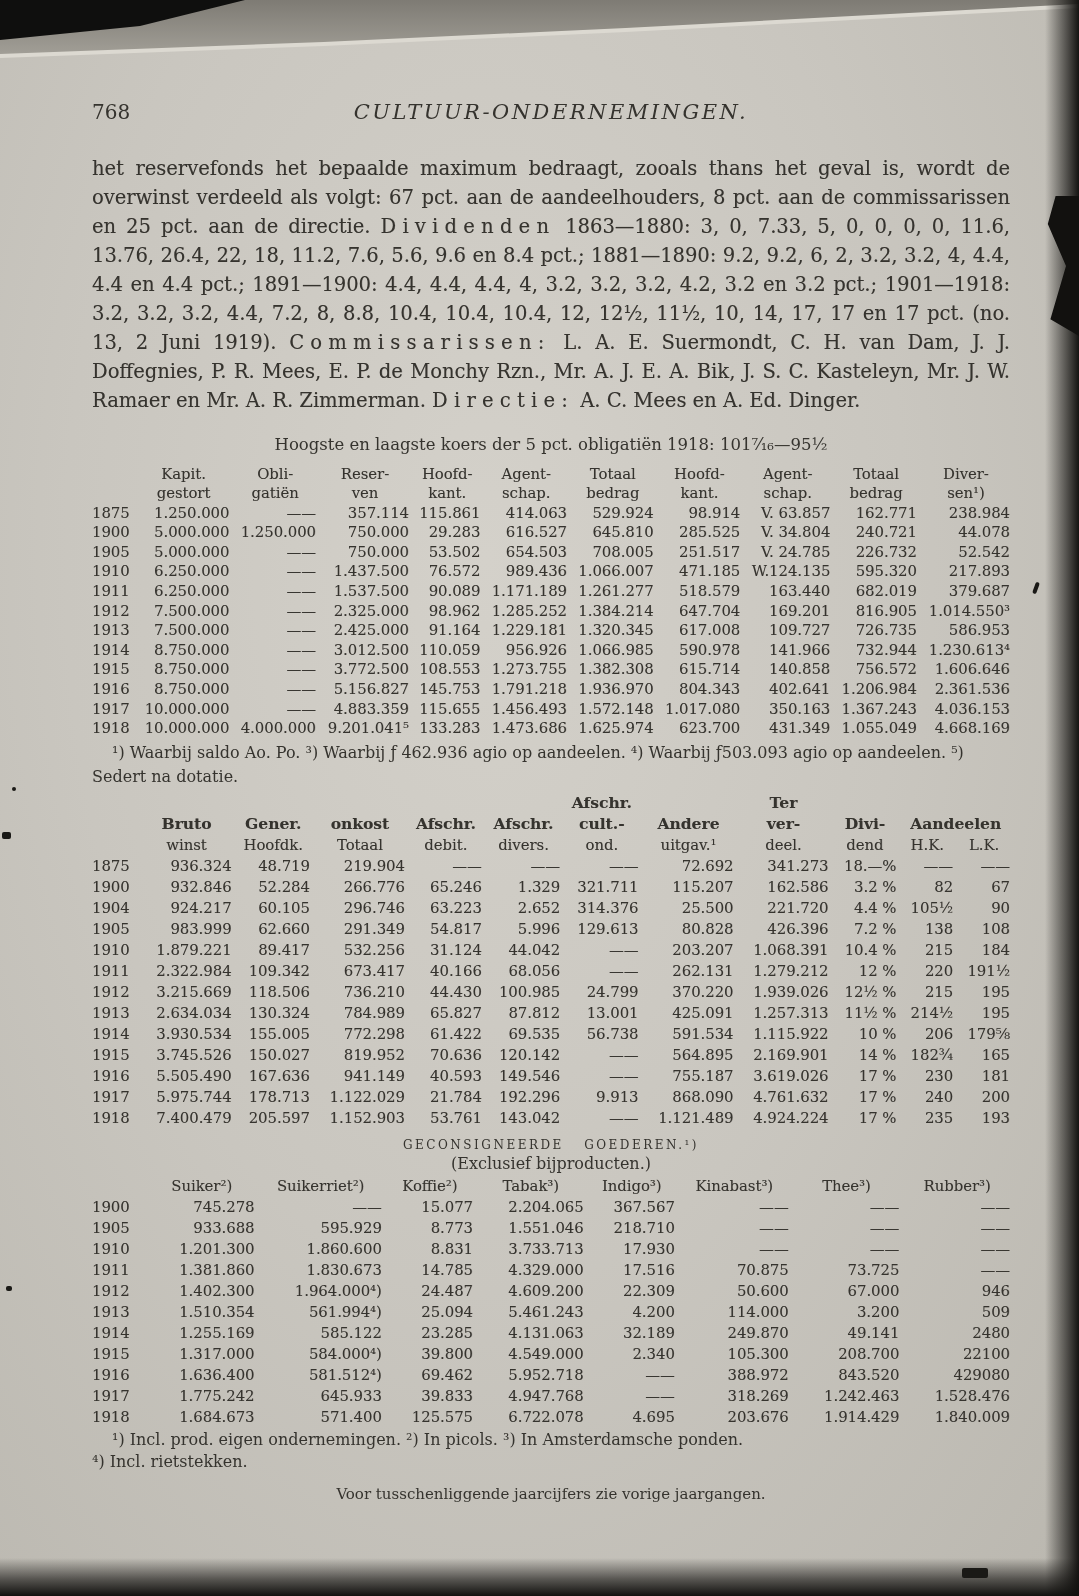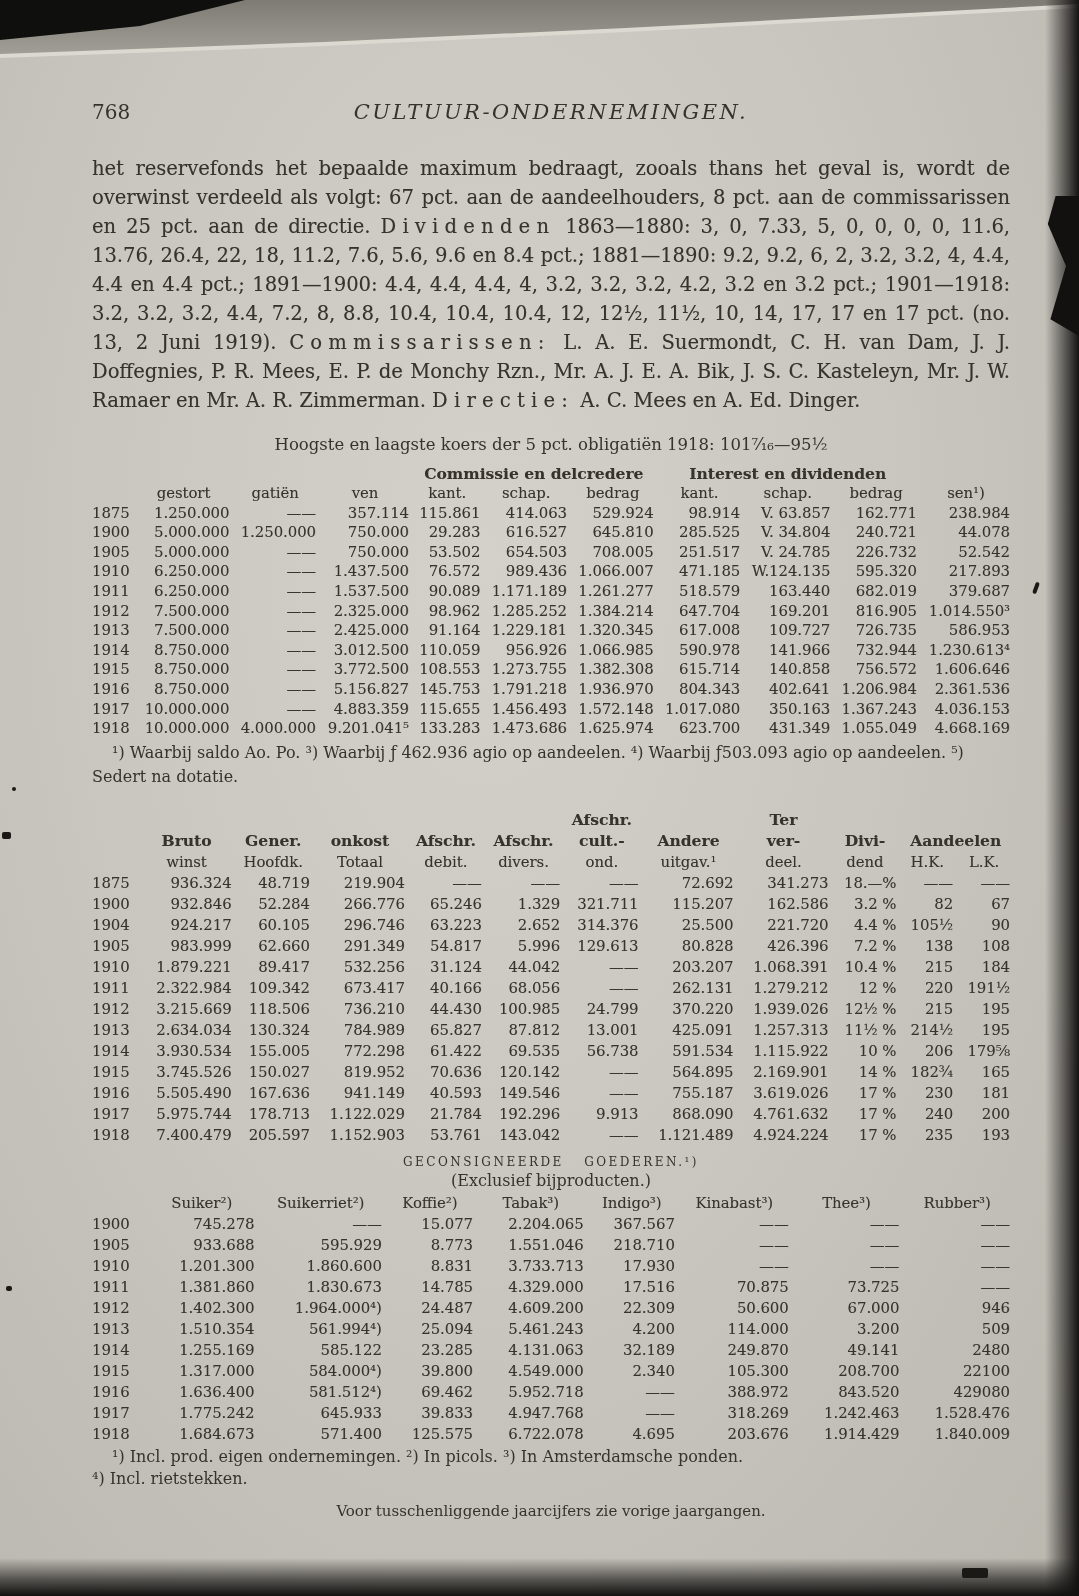--- a/index.html
+++ b/index.html
@@ -50,21 +50,21 @@
 
   table.num{width:100%;border-collapse:collapse;table-layout:auto;font-size:14.8px;}
   table.num td{padding:0 0 0 5px;line-height:19.6px;white-space:nowrap;text-align:right;
     text-shadow:.3px .3px .5px rgba(55,50,45,.3);}
   table.num td:first-child{text-align:left;padding-left:0;}
   table.num thead td{text-align:center;}
   table.num thead tr.group td{font-weight:bold;font-size:15.5px;}
   table.t2 td{line-height:21px;}
   table.t3 td{line-height:21px;}
   .tbl1{margin-top:10px;}
-  .tbl2{margin-top:19px;}
+  .tbl2{margin-top:2px;}
   .tbl3{margin-top:2px;}
 
   .footnote{font-size:16px;line-height:24.5px;text-indent:20px;margin:3px 0 0 0;}
   .footnote2{font-size:16px;line-height:22px;text-indent:20px;margin:2px 0 0 0;}
   .goods-title{margin-top:10px;text-align:center;font-weight:normal;font-size:12px;
     letter-spacing:2.5px;word-spacing:14px;}
   .goods-sub{text-align:center;font-size:16px;margin-top:2px;}
   .closing{margin-top:12px;text-align:center;font-size:15px;}
 </style>
 </head>
@@ -91,25 +91,32 @@
       <div class="runtitle">CULTUUR-ONDERNEMINGEN.</div>
       <div class="spacer"></div>
     </div>
 
     <p class="bodytext"><span>het reservefonds het bepaalde maximum bedraagt, zooals thans het geval is, wordt de overwinst verdeeld als volgt: 67 pct. aan de aandeelhouders, 8 pct. aan de commissarissen en 25 pct. aan de directie. </span><span class="sp">Dividenden</span><span> 1863—1880: 3, 0, 7.33, 5, 0, 0, 0, 0, 11.6, 13.76, 26.4, 22, 18, 11.2, 7.6, 5.6, 9.6 en 8.4 pct.; 1881—1890: 9.2, 9.2, 6, 2, 3.2, 3.2, 4, 4.4, 4.4 en 4.4 pct.; 1891—1900: 4.4, 4.4, 4.4, 4, 3.2, 3.2, 3.2, 4.2, 3.2 en 3.2 pct.; 1901—1918: 3.2, 3.2, 3.2, 4.4, 7.2, 8, 8.8, 10.4, 10.4, 10.4, 12, 12½, 11½, 10, 14, 17, 17 en 17 pct. (no. 13, 2 Juni 1919). </span><span class="sp">Commissarissen:</span><span> L. A. E. Suermondt, C. H. van Dam, J. J. Doffegnies, P. R. Mees, E. P. de Monchy Rzn., Mr. A. J. E. A. Bik, J. S. C. Kasteleyn, Mr. J. W. Ramaer en Mr. A. R. Zimmerman. </span><span class="sp">Directie:</span><span> A. C. Mees en A. Ed. Dinger.</span></p>
 
     <div class="koers">Hoogste en laagste koers der 5 pct. obligatiën 1918: 101⁷⁄₁₆—95½</div>
 
     <table class="num tbl1">
       <thead>
-          <tr class="group">
-            <td colspan="4"></td>
-            <td colspan="3">Commissie en delcredere</td>
-            <td colspan="3">Interest en dividenden</td>
-            <td></td>
+          <tr>
+            <td></td>
+            <td>Kapit.</td>
+            <td>Obli-</td>
+            <td>Reser-</td>
+            <td>Hoofd-</td>
+            <td>Agent-</td>
+            <td>Totaal</td>
+            <td>Hoofd-</td>
+            <td>Agent-</td>
+            <td>Totaal</td>
+            <td>Diver-</td>
           </tr>
           <tr>
             <td></td>
             <td>gestort</td>
             <td>gatiën</td>
             <td>ven</td>
             <td>kant.</td>
             <td>schap.</td>
             <td>bedrag</td>
             <td>kant.</td>

